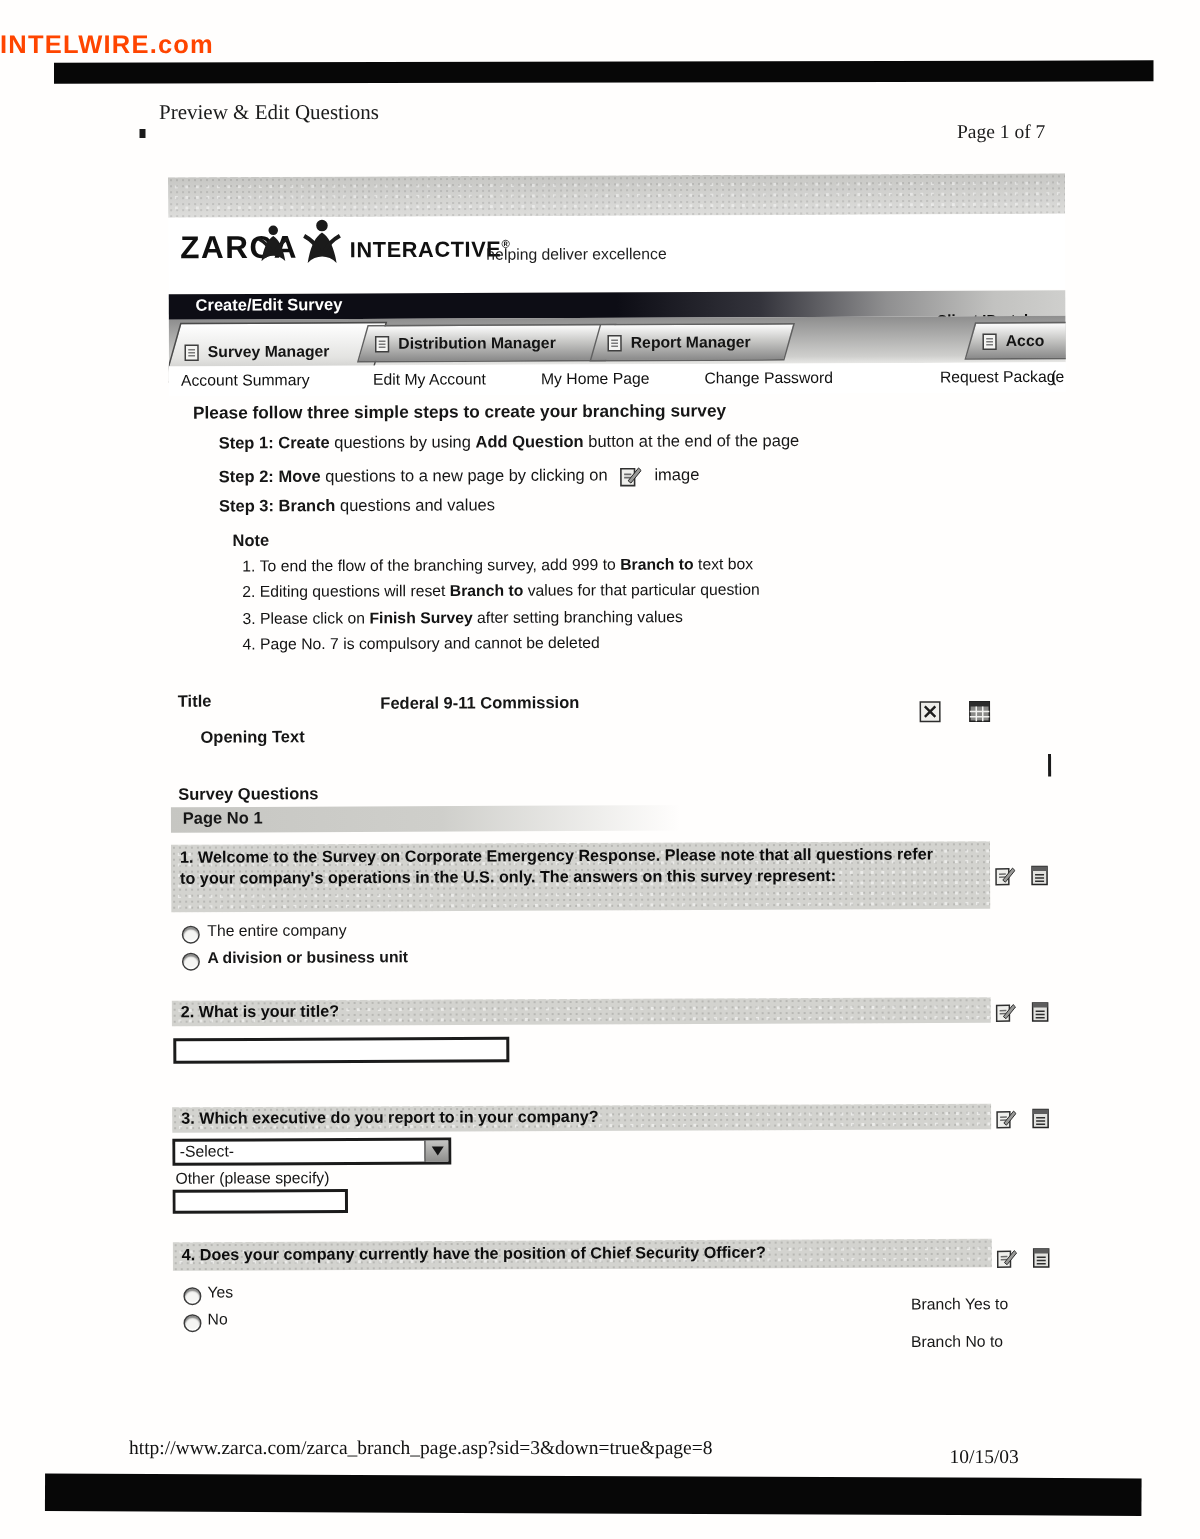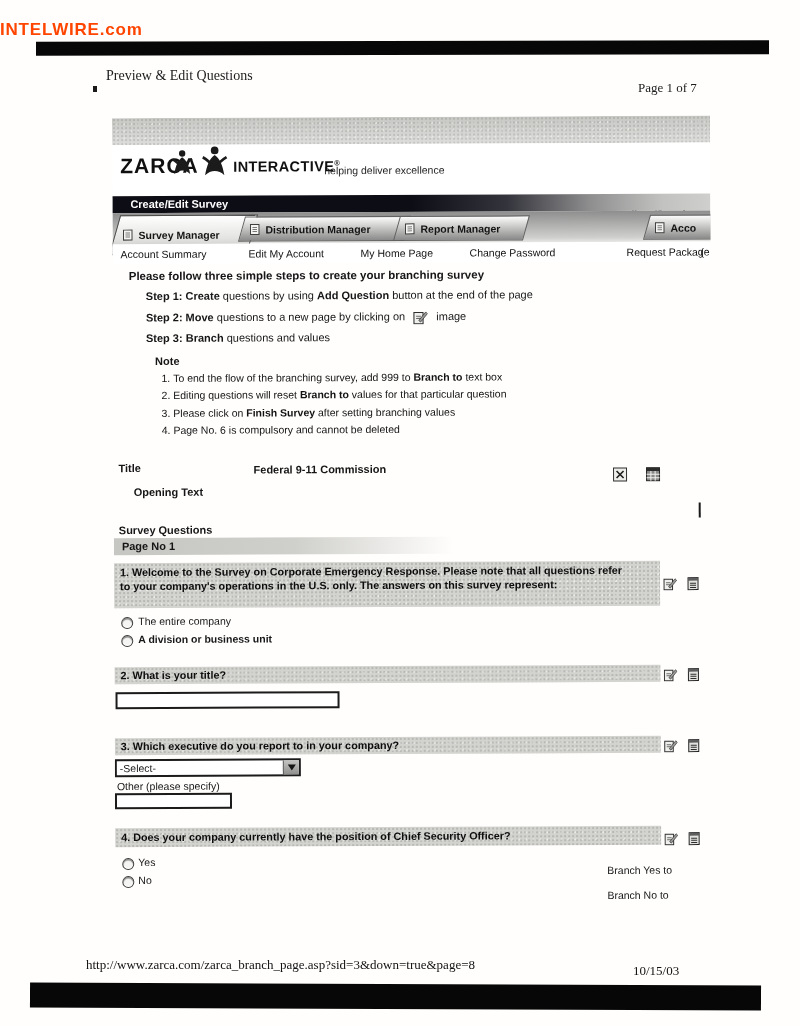--- a/index.html
+++ b/index.html
@@ -184,21 +184,21 @@
     </div>
     <div class="abs content-txt" style="left:33px;top:214px;">
       <span class="b">Step 3: Branch</span><span> questions and values</span>
     </div>
 
     <div class="abs content-txt b" style="left:42px;top:237px;">Note</div>
     <ol class="note-list">
       <li><span>To end the flow of the branching survey, add 999 to </span><span class="b">Branch to</span><span> text box</span></li>
       <li><span>Editing questions will reset </span><span class="b">Branch to</span><span> values for that particular question</span></li>
       <li><span>Please click on </span><span class="b">Finish Survey</span><span> after setting branching values</span></li>
-      <li><span>Page No. 6 is compulsory and cannot be deleted</span><span class="b"></span><span></span></li>
+      <li><span>Page No. 7 is compulsory and cannot be deleted</span><span class="b"></span><span></span></li>
     </ol>
 
     <div class="abs content-txt b" style="left:5px;top:344px;">Title</div>
     <div class="abs content-txt b" style="left:140px;top:346px;">Federal 9-11 Commission</div>
     <svg class="q-icon" style="left:499px;top:351px;width:15px;height:15px;">
         <use href="#i-boxx"></use>
       </svg>
     <svg class="q-icon" style="left:532px;top:351px;width:15px;height:15px;">
         <use href="#i-grid"></use>
       </svg>

